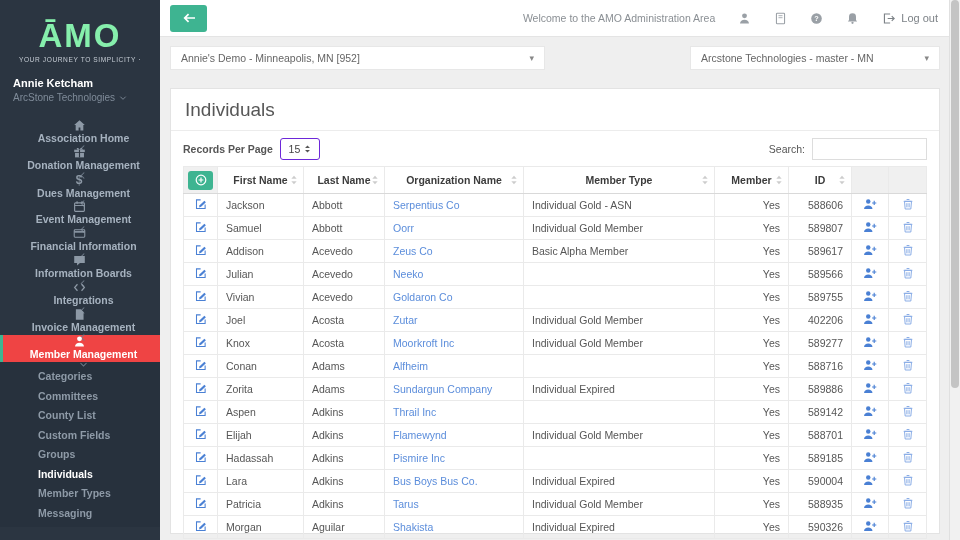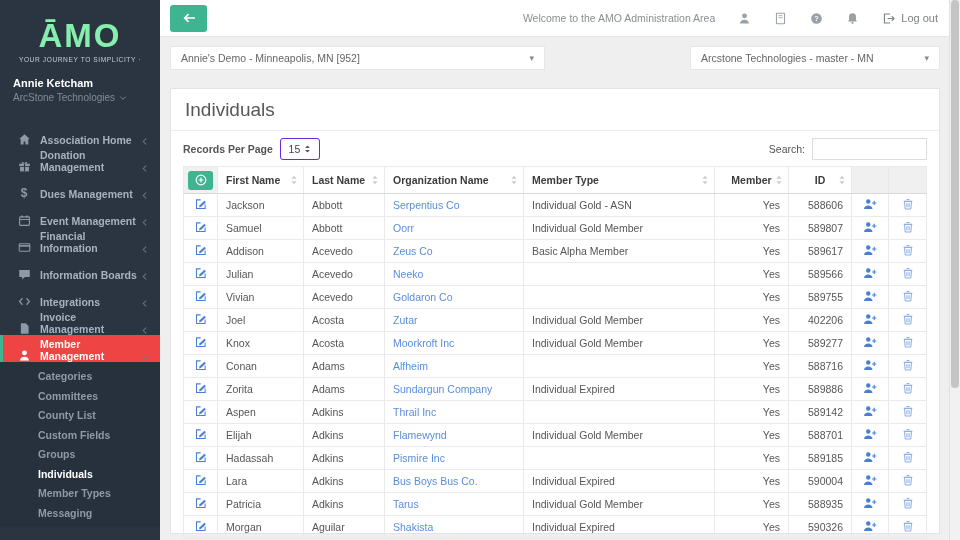--- a/index.html
+++ b/index.html
@@ -9,21 +9,21 @@
 
   
   .sidebar { width:160px; min-width:160px; height:540px; background:#2b3541; color:#a6b2bf; overflow:hidden; }
   .logo-block { padding:18px 0 0 0; text-align:center; }
   .logo { color:#86efac; font-size:33px; font-weight:bold; letter-spacing:2px; line-height:36px; }
   .tagline { color:#c6cdd5; font-size:6.6px; letter-spacing:.6px; margin-top:2px; }
   .user-block { padding:14px 0 10px 13px; }
   .user-name { color:#ffffff; font-size:11px; font-weight:bold; }
   .user-org { color:#7f8b99; font-size:10px; margin-top:3px; display:flex; align-items:center; gap:4px; }
   .menu { margin-top:6px; }
-  .menu-item { height:27px; display:flex; align-items:flex-end; padding:0 10px 0 14px; font-size:10.5px; font-weight:600; cursor:pointer; border-left:3px solid transparent; }
+  .menu-item { height:27px; display:flex; align-items:center; padding:0 10px 0 14px; font-size:10.5px; font-weight:600; cursor:pointer; border-left:3px solid transparent;flex-direction:column; }
   .menu-item .mi-icon { width:14px; height:14px; margin-right:9px; display:inline-flex; align-items:center; justify-content:center; color:#8d99a6; }
   .menu-item .mi-label { flex:1; }
   .menu-item .mi-chevron { color:#6f7b89; display:inline-flex; }
   .menu-item.active { background:#ef4444; border-left:3px solid #3eb491; color:#ffffff; }
   .menu-item.active .mi-icon { color:#ffffff; }
   .submenu { background:#27313d; padding:5px 0 4px 0; }
   .submenu-item { height:19.5px; line-height:19.5px; padding-left:38px; font-size:10.5px; font-weight:600; color:#8e9aa7; cursor:pointer; }
   .submenu-item.active { color:#ffffff; font-weight:bold; }
 
   
@@ -47,21 +47,21 @@
   .controls { display:flex; align-items:center; padding:7px 12px 6px 12px; }
   .rpp-label { font-size:10.5px; color:#555; font-weight:600; margin-right:7px; }
   .rpp-select { border:1px solid #6d28d9; border-radius:3px; height:22px; width:40px; display:flex; align-items:center; justify-content:center; gap:4px; font-size:10.5px; color:#444; cursor:pointer; background:#fff; }
   .search-wrap { margin-left:auto; display:flex; align-items:center; gap:7px; }
   .search-label { font-size:10.5px; color:#555; }
   .search-input { width:115px; height:22px; border:1px solid #ddd; font-size:10.5px; padding:0 5px; color:#444; }
 
   .table-wrap { padding:0 12px; }
   table { width:100%; border-collapse:collapse; table-layout:fixed; }
   th, td { border:1px solid #eaeaea; font-size:10.5px; overflow:hidden; white-space:nowrap; }
-  th { color:#3c3c3c; font-weight:bold; text-align:left; padding:0 8px; height:27px; border-bottom:1px solid #d9d9d9; position:relative; }
+  th { color:#3c3c3c; font-weight:bold; text-align:center; padding:0 8px; height:27px; border-bottom:1px solid #d9d9d9; position:relative; }
   th.c-center { text-align:center; }
   th.c-gray { background:#f0f0f0; }
   td { color:#565656; padding:4px 8px; height:20.8px; }
   td.c-center { text-align:right; }
   td.c-link { color:#5b8ddb; cursor:pointer; }
   td.c-icon { text-align:center; padding:4px 0; cursor:pointer; }
   .sort-icon { position:absolute; right:5px; top:50%; transform:translateY(-50%); opacity:.75; }
   .add-btn { width:25px; height:19px; background:#3eb491; border:none; border-radius:3px; display:flex; align-items:center; justify-content:center; cursor:pointer; }
   .edit-ic { color:#4a80d4; } .uplus-ic { color:#4a80d4; } .trash-ic { color:#8aade6; }
 

